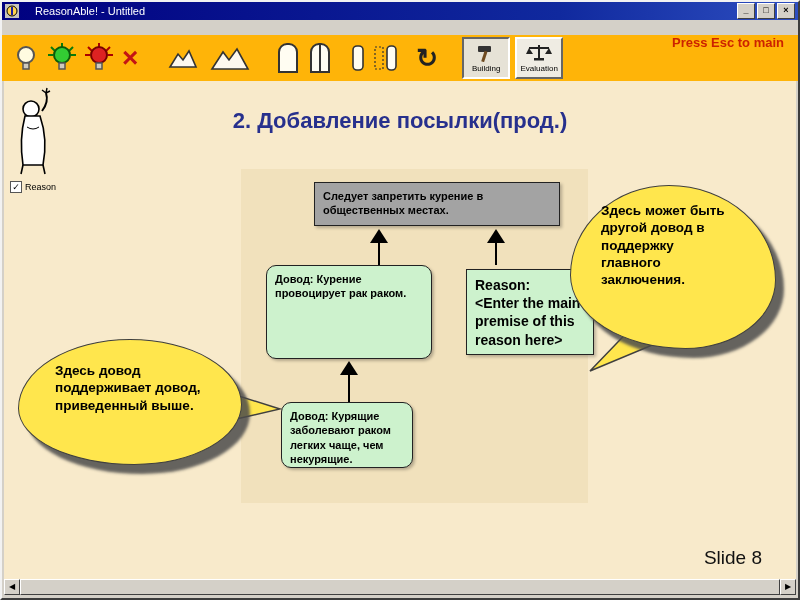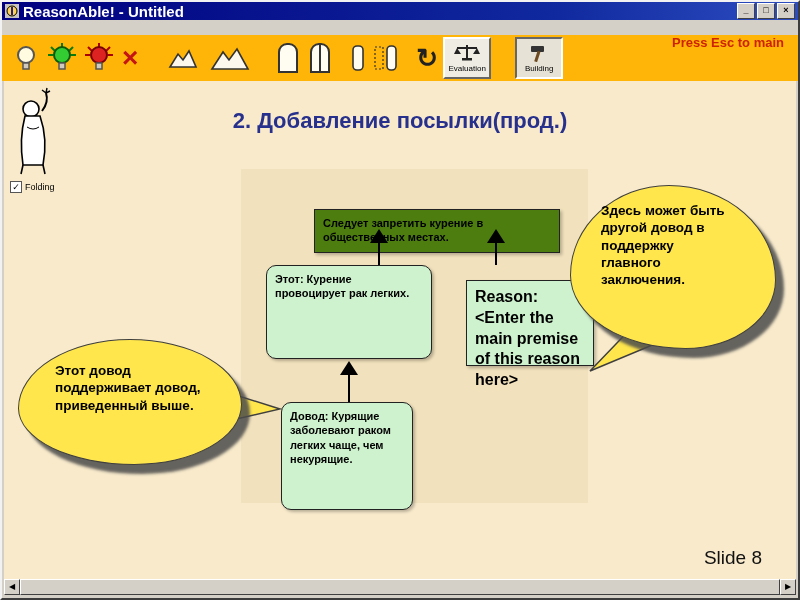--- a/index.html
+++ b/index.html
@@ -3,21 +3,21 @@
 <meta charset="utf-8">
 <style>
   html,body{margin:0;padding:0;background:#777;}
   .window{position:relative;width:800px;height:600px;box-sizing:border-box;
     background:#D4D0C8;border:2px solid;border-color:#f2f2f2 #3c3c3c #3c3c3c #f2f2f2;
     font-family:"Liberation Sans",sans-serif;overflow:hidden;}
   
   .titlebar{position:absolute;top:0;left:0;right:0;height:18px;
     background:linear-gradient(90deg,#000080 0%,#10299e 70%,#2d4ec0 100%);
     display:flex;align-items:center;padding:0 3px;box-sizing:border-box;}
-  .title-text{color:#fff;font-size:15px;font-weight:bold;flex:1;margin-left:4px;white-space:nowrap;}
+  .title-text{color:#fff;font-size:11px;font-weight:normal;flex:1;margin-left:16px;white-space:nowrap;}
   .win-btn{width:16px;height:14px;background:#D4D0C8;border:1px solid;
     border-color:#fff #404040 #404040 #fff;font-size:9px;line-height:12px;
     text-align:center;margin-left:2px;color:#000;font-weight:bold;}
   
   .menubar{position:absolute;top:18px;left:0;right:0;height:15px;background:#D4D0C8;
     display:flex;align-items:center;font-size:11px;padding-left:2px;}
   .menu-item{padding:0 7px;color:#000;}
   
   .toolbar{position:absolute;top:33px;left:0;right:0;height:46px;background:#FFB408;
     display:flex;align-items:center;padding-left:8px;box-sizing:border-box;}
@@ -40,21 +40,21 @@
     font-size:22px;font-weight:bold;color:#27308d;}
   .advice-figure{position:absolute;left:8px;top:6px;}
   .advice-box{position:absolute;left:6px;top:100px;display:flex;align-items:center;}
   .cb{width:10px;height:10px;background:#fff;border:1px solid #555;font-size:9px;
     line-height:10px;text-align:center;color:#000;}
   .cb-label{font-size:9px;margin-left:3px;color:#000;}
   .diagram-panel{position:absolute;left:237px;top:88px;width:347px;height:334px;background:#F1E1BC;}
   .node{position:absolute;box-sizing:border-box;background:#CDF2CD;border:1.5px solid #222;
     font-weight:bold;font-size:11px;line-height:1.3;padding:6px 8px;color:#000;
     box-shadow:2px 2px 3px rgba(0,0,0,0.25);}
-  .node.white{background:#4d7c0f;margin-top:27px;}
+  .node.white{background:#a3a3a3;}
   .node.round{border-radius:10px;}
   .prewrap{white-space:pre-line;}
   .vline{position:absolute;width:2px;background:#000;}
   .arrowhead{position:absolute;width:0;height:0;border-left:9px solid transparent;
     border-right:9px solid transparent;border-bottom:14px solid #000;}
   .callout{position:absolute;background:#FFE64D;border:1.5px solid #3f3f3f;
     box-shadow:8px 9px 3px rgba(75,75,75,0.85);z-index:4;box-sizing:border-box;}
   .callout.right-c{left:566px;top:104px;width:206px;height:164px;
     border-radius:48% 52% 44% 56% / 55% 58% 42% 45%;}
   .callout.left-c{left:14px;top:258px;width:224px;height:126px;
@@ -152,36 +152,36 @@
     </span>
     <span class="tool" style="margin-left:8px">
       <svg width="24" height="30">
         <rect x="1" y="4" width="8" height="22" fill="none" stroke="#333" stroke-width="1.2" stroke-dasharray="2 2"></rect>
         <rect x="13" y="3" width="9" height="24" rx="4" fill="#fffdf2" stroke="#333" stroke-width="1.6"></rect>
       </svg>
     </span>
 
     <span class="tool glyph-rot" style="margin-left:18px">↻</span>
 
+    <span class="toolbtn pressed" style="margin-left:24px">
+      <svg width="22" height="18">
+        <rect x="3" y="2" width="13" height="6" rx="1" fill="#333"></rect>
+        <rect x="8" y="7" width="3" height="11" fill="#6e4a20" transform="rotate(18 9.5 12)"></rect>
+      </svg>
+      <span class="lbl">Building</span>
+    </span>
     <span class="toolbtn raised" style="margin-left:5px">
       <svg width="26" height="18">
         <line x1="13" y1="1" x2="13" y2="14" stroke="#222" stroke-width="2"></line>
         <line x1="3" y1="4" x2="23" y2="4" stroke="#222" stroke-width="2"></line>
         <path d="M3 4 L0 10 L7 10 Z" fill="#222"></path>
         <path d="M23 4 L19 10 L26 10 Z" fill="#222"></path>
         <rect x="8" y="14" width="10" height="2.5" fill="#222"></rect>
       </svg>
       <span class="lbl">Evaluation</span>
-    </span>
-    <span class="toolbtn pressed" style="margin-left:24px">
-      <svg width="22" height="18">
-        <rect x="3" y="2" width="13" height="6" rx="1" fill="#333"></rect>
-        <rect x="8" y="7" width="3" height="11" fill="#6e4a20" transform="rotate(18 9.5 12)"></rect>
-      </svg>
-      <span class="lbl">Building</span>
     </span>
 
     <div class="demo-wrap">
       <div class="esc-text">Press Esc to main</div>
     </div>
   </div>
 
   <div class="slide">
 
     <div class="slide-title">2. Добавление посылки(прод.)</div>
@@ -191,53 +191,53 @@
         <path d="M30 24 Q37 15 34 6" fill="none" stroke="#000" stroke-width="2"></path>
         <path d="M34 6 l-4 -3 M34 6 l4 -2 M34 6 l1 -5" stroke="#000" stroke-width="1.4" fill="none"></path>
         <circle cx="19" cy="22" r="8" fill="#fff" stroke="#000" stroke-width="1.6"></circle>
         <path d="M13 29 Q7 52 11 78 L31 78 Q36 52 28 29 Z" fill="#fff" stroke="#000" stroke-width="1.6"></path>
         <path d="M11 78 L9 87 M31 78 L33 87" stroke="#000" stroke-width="1.6"></path>
         <path d="M15 40 Q21 44 27 40" fill="none" stroke="#000" stroke-width="1"></path>
       </svg>
     </div>
     <div class="advice-box">
       <span class="cb">✓</span>
-      <span class="cb-label">Folding</span>
+      <span class="cb-label">Reason</span>
     </div>
 
     <div class="diagram-panel"></div>
 
     <div class="node white" style="left:310px;top:101px;width:246px;min-height:44px">Следует запретить курение в общественных местах.</div>
 
     <div class="arrowhead" style="left:366px;top:148px"></div>
     <div class="vline" style="left:374px;top:161px;height:23px"></div>
     <div class="arrowhead" style="left:483px;top:148px"></div>
     <div class="vline" style="left:491px;top:161px;height:23px"></div>
 
-    <div class="node round" style="left:262px;top:184px;width:166px;height:94px">Этот: Курение провоцирует рак легких.</div>
-    <div class="node prewrap" style="left:462px;top:199px;width:128px;height:86px;font-size:16px">Reason:
+    <div class="node round" style="left:262px;top:184px;width:166px;height:94px">Довод: Курение провоцирует рак раком.</div>
+    <div class="node prewrap" style="left:462px;top:188px;width:128px;height:86px;font-size:14px">Reason:
 &lt;Enter the main premise of this reason here&gt;</div>
 
     <div class="arrowhead" style="left:336px;top:280px"></div>
     <div class="vline" style="left:344px;top:293px;height:28px"></div>
 
-    <div class="node round" style="left:277px;top:321px;width:132px;height:108px">Довод: Курящие заболевают раком легких чаще, чем некурящие.</div>
+    <div class="node round" style="left:277px;top:321px;width:132px;height:66px">Довод: Курящие заболевают раком легких чаще, чем некурящие.</div>
 
     <svg class="tail" style="left:578px;top:232px" width="90" height="62">
       <polygon points="8,58 58,6 80,28" fill="#FFE64D" stroke="#3f3f3f" stroke-width="1.5"></polygon>
     </svg>
     <svg class="tail" style="left:192px;top:298px" width="92" height="52">
       <polygon points="84,30 8,6 14,46" fill="#FFE64D" stroke="#3f3f3f" stroke-width="1.5"></polygon>
     </svg>
 
     <div class="callout right-c">
       <div class="ctext">Здесь может быть другой довод в поддержку главного заключения.</div>
     </div>
     <div class="callout left-c">
-      <div class="ctext">Этот довод поддерживает довод, приведенный выше.</div>
+      <div class="ctext">Здесь довод поддерживает довод, приведенный выше.</div>
     </div>
 
     <div class="slide-number">Slide 8</div>
   </div>
 
   <div class="hscroll">
     <span class="sb-btn sb-left">◀</span>
     <span class="sb-thumb"></span>
     <span class="sb-btn sb-right">▶</span>
   </div>

